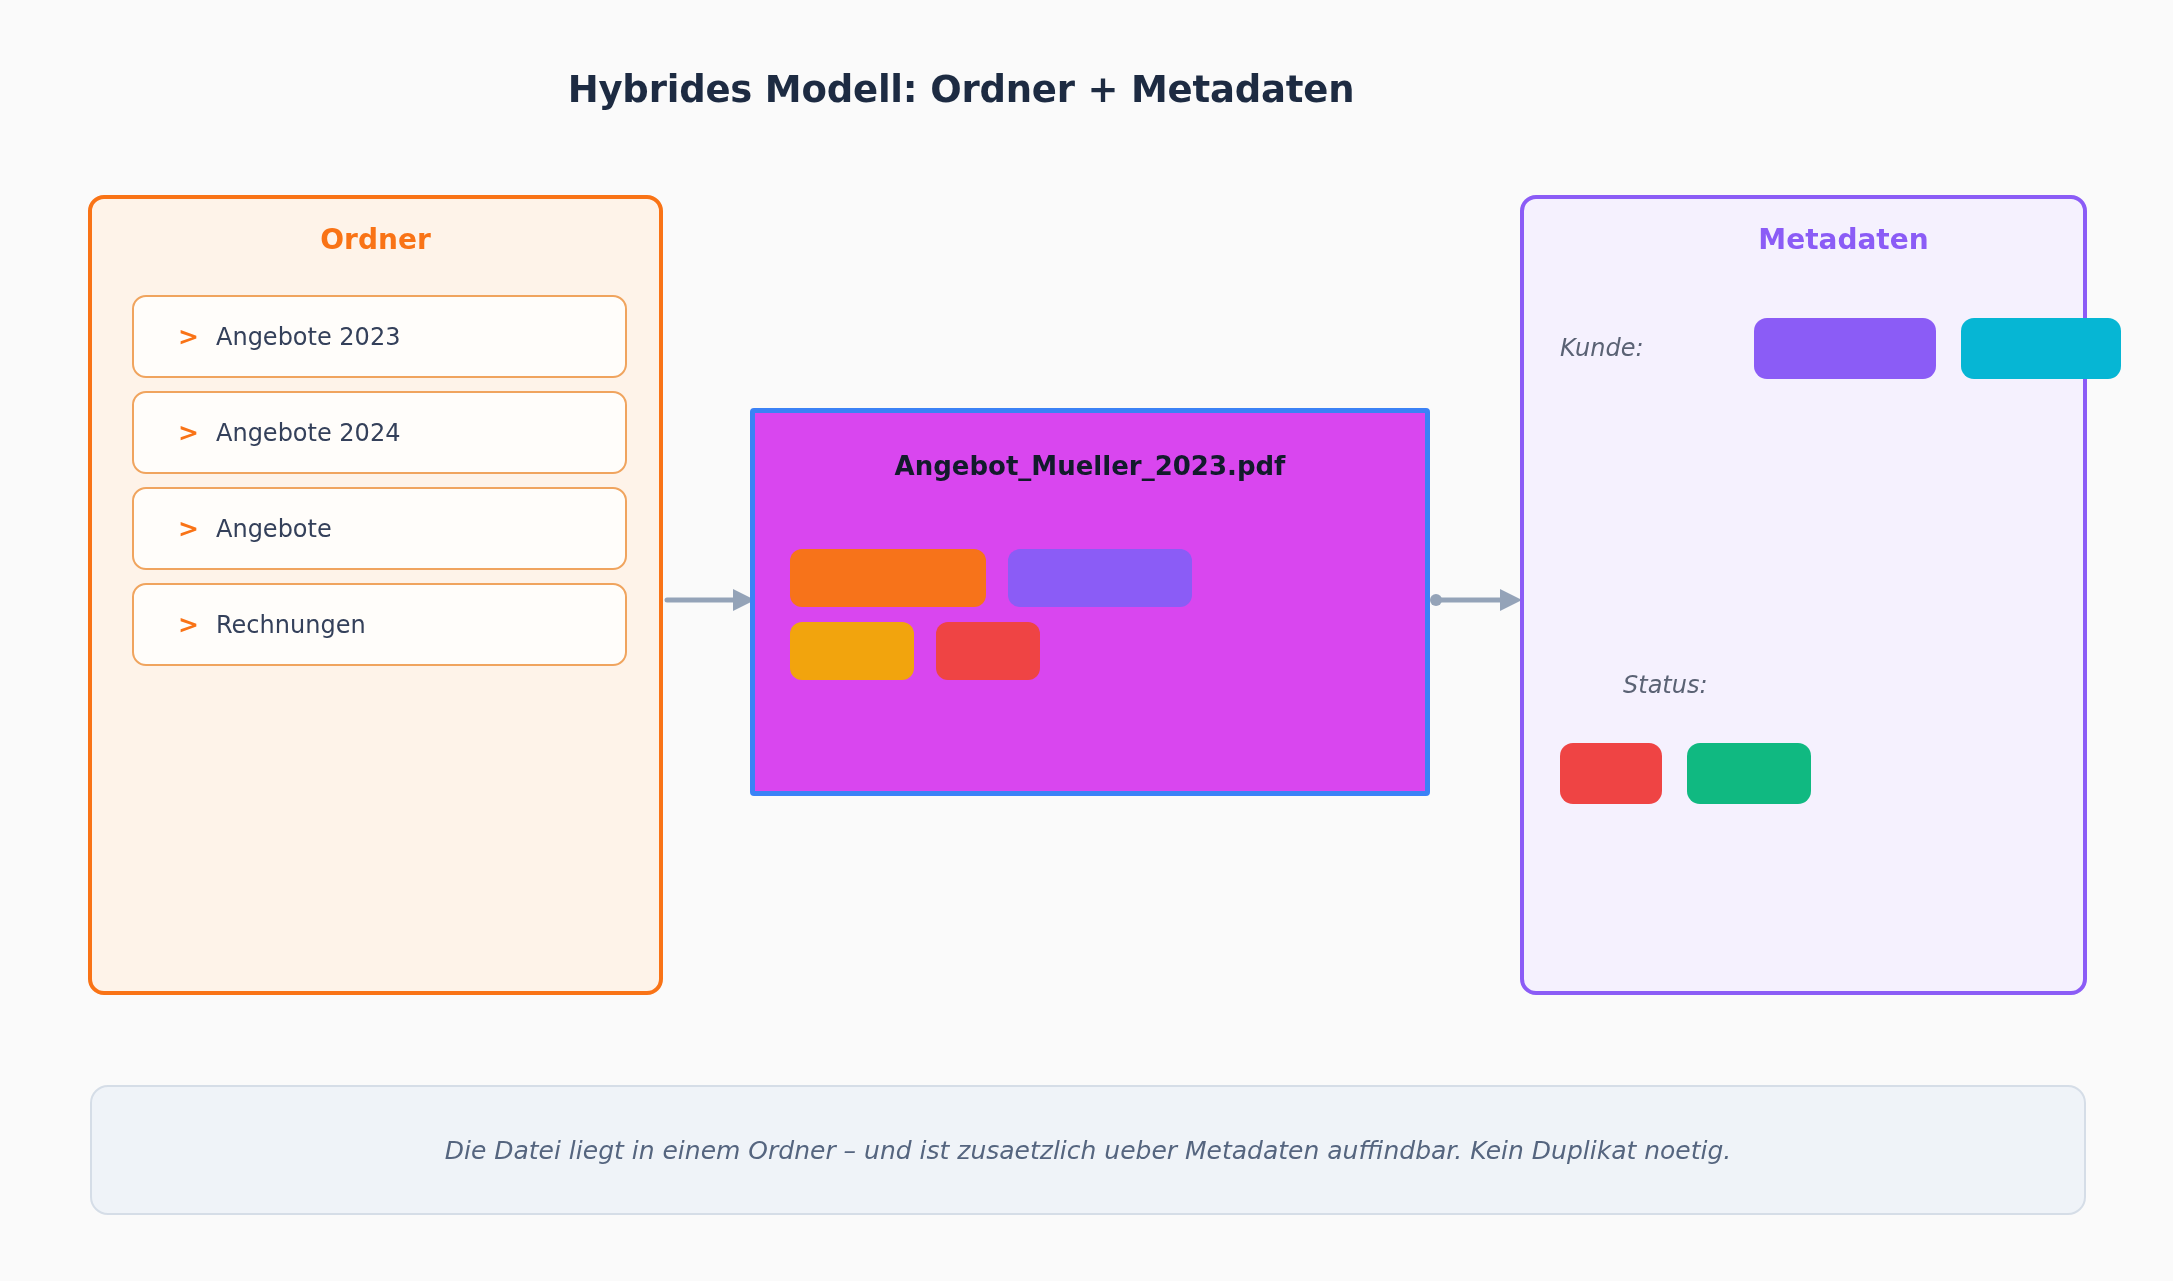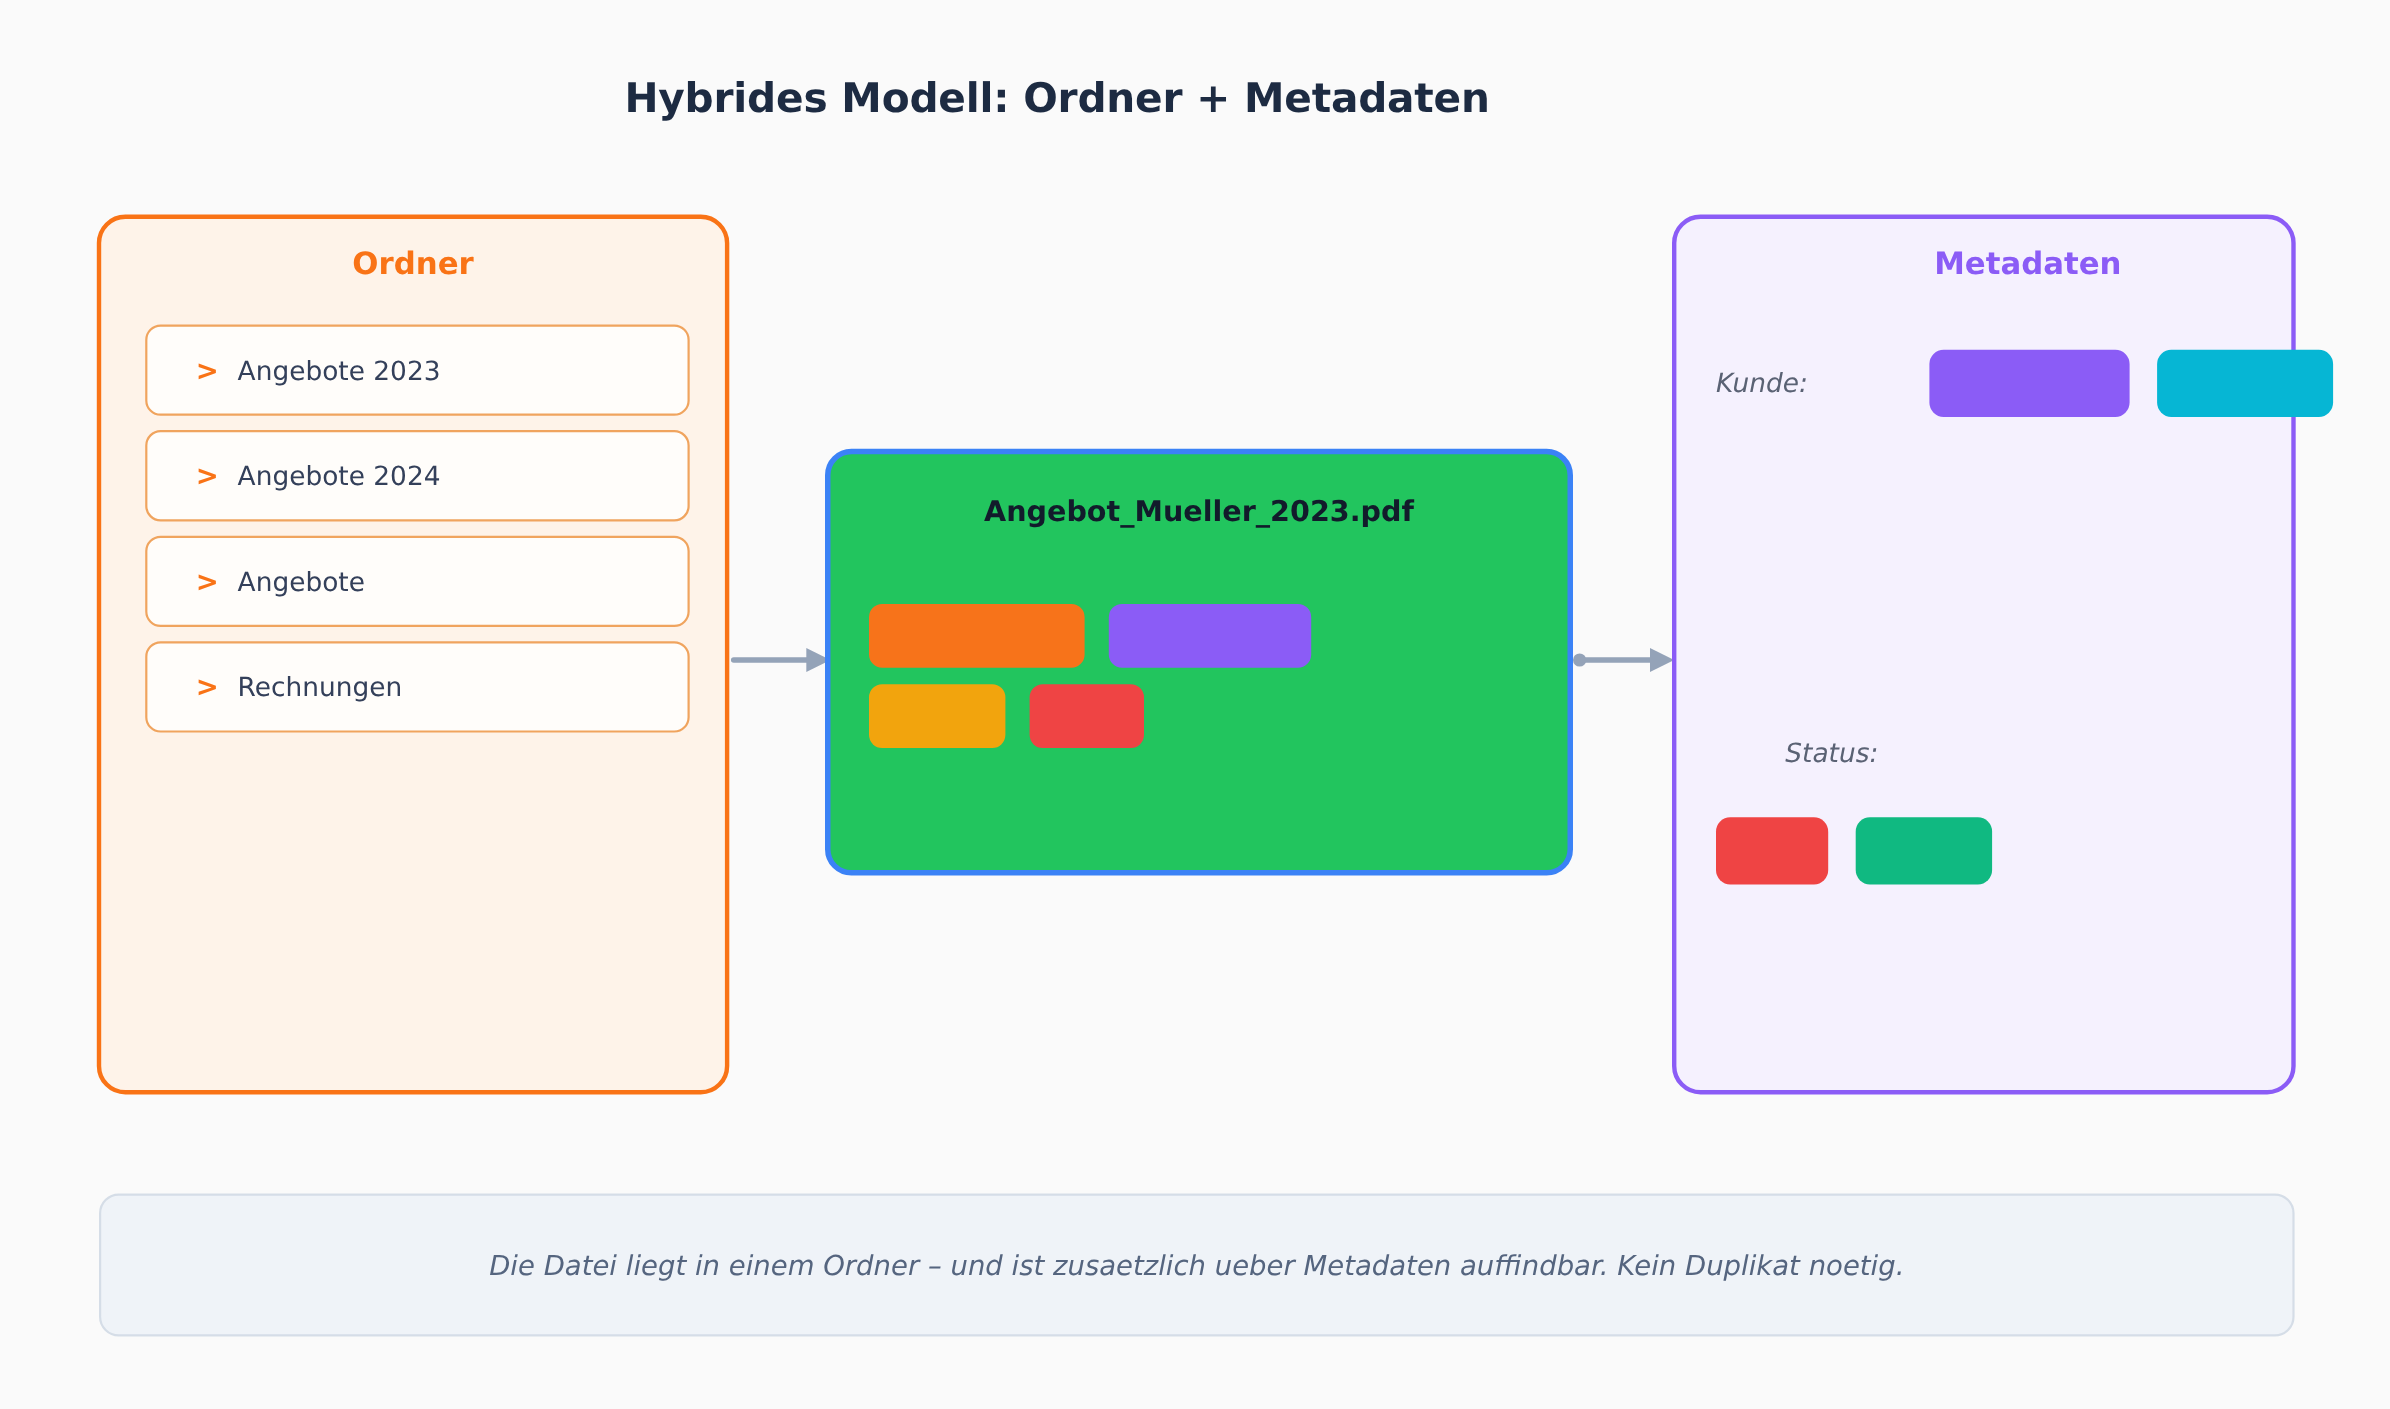--- a/index.html
+++ b/index.html
@@ -33,21 +33,21 @@
     font-size: 37px;
     font-weight: bold;
     color: #1d2b42;
     letter-spacing: -0.2px;
   }
 
   
   .panel {
     position: absolute;
     box-sizing: border-box;
-    border-radius: 26px;
+    border-radius: 16px;
   }
   .panel-heading {
     position: absolute;
     left: 0;
     width: 100%;
     text-align: center;
     font-size: 28px;
     font-weight: bold;
   }
 
@@ -93,23 +93,23 @@
     color: #34405a;
     font-size: 24px;
   }
 
   
   #file-panel {
     left: 750px;
     top: 408px;
     width: 680px;
     height: 388px;
-    background: #22c55e;
+    background: #d946ef;
     border: 5px solid #3b82f6;
-    border-radius: 24px;
+    border-radius: 4px;
   }
   #file-title {
     position: absolute;
     left: 0;
     top: 38px;
     width: 100%;
     text-align: center;
     font-size: 26px;
     font-weight: bold;
     color: #121b2b;

